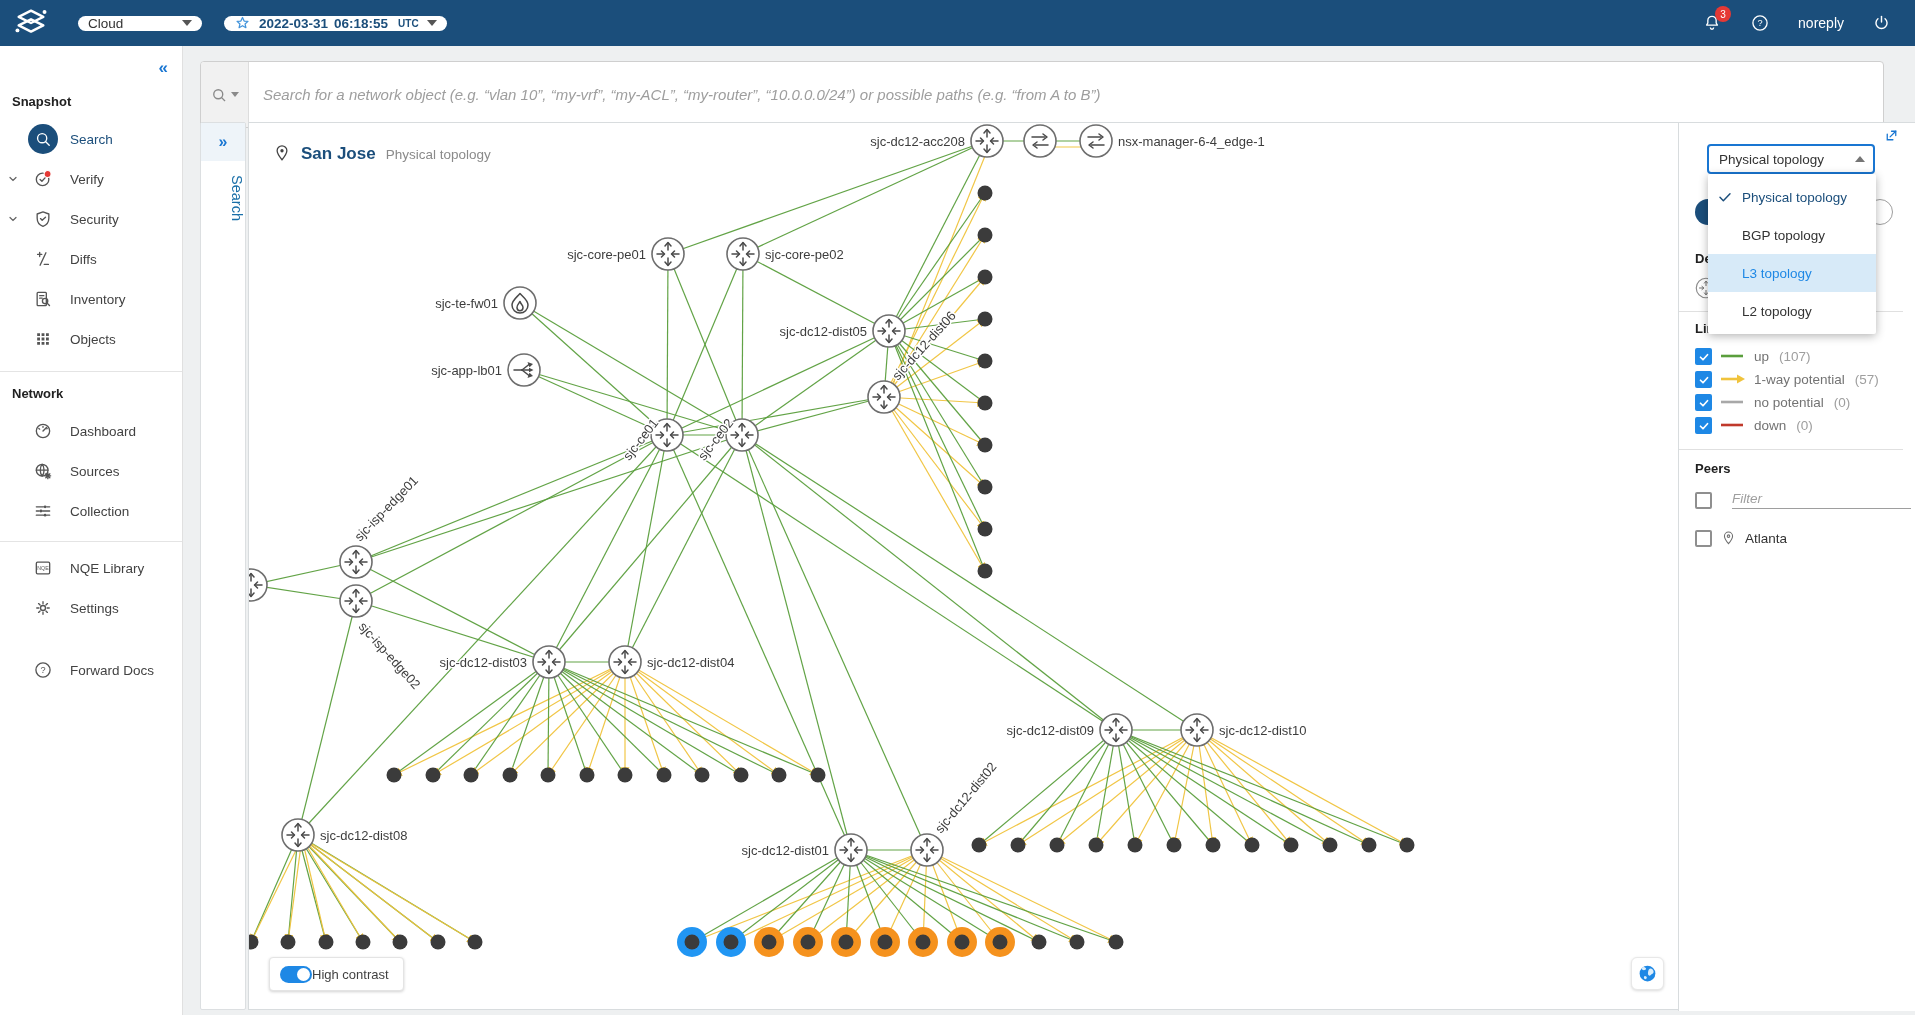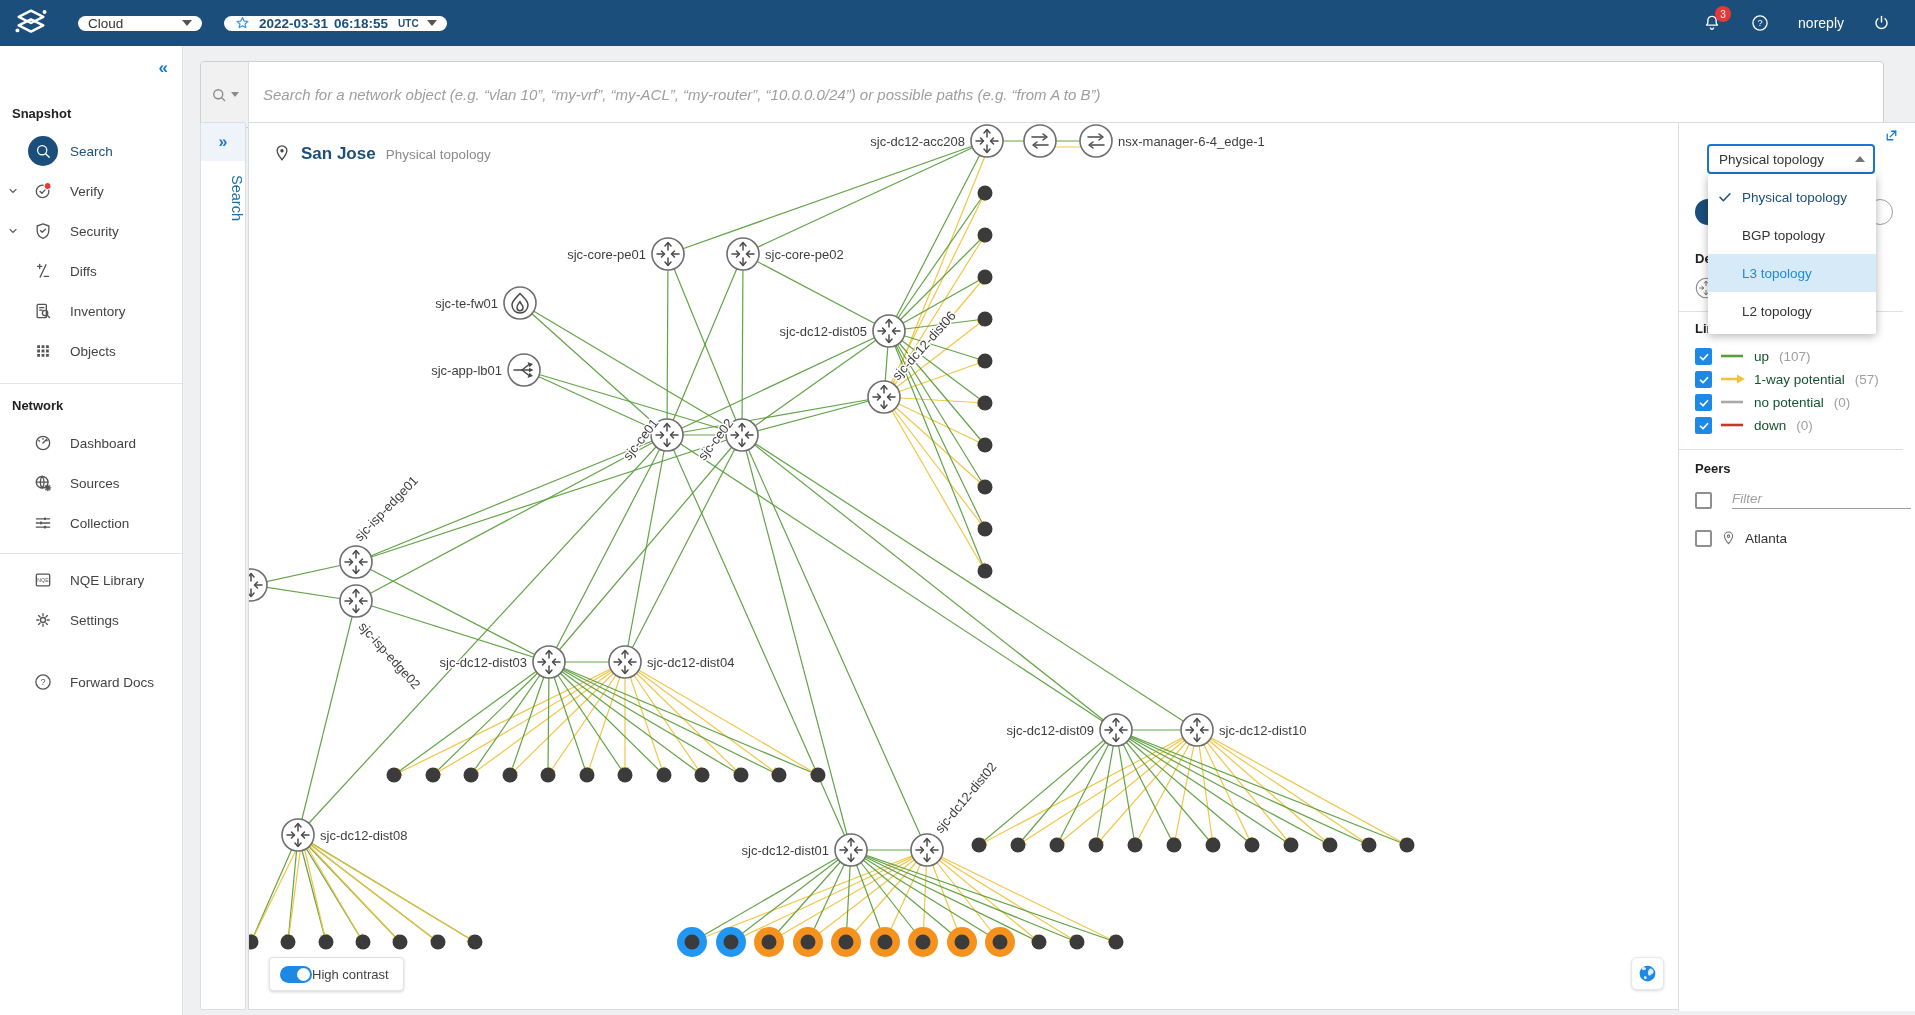--- a/index.html
+++ b/index.html
@@ -23,21 +23,21 @@
   .topbar-right{margin-left:auto;display:flex;align-items:center;gap:28px;padding-right:24px}
   .tb-icon{position:relative;display:flex;align-items:center;cursor:pointer}
   .badge{position:absolute;top:-7px;right:-9px;background:#e53935;color:#fff;border-radius:50%;
          width:16px;height:16px;font-size:10px;display:flex;align-items:center;justify-content:center}
   .username{font-size:14px}
 
   
   .sidebar{position:absolute;top:46px;left:0;width:183px;bottom:0;background:#fff;
            border-right:1px solid #e0e0e0;z-index:40}
   .collapse-btn{position:absolute;top:12px;right:14px;color:#1976d2;font-size:17px;font-weight:bold;cursor:pointer}
-  .sb-nav{padding-top:52px}
+  .sb-nav{padding-top:40px}
   .sb-section.bordered{border-top:1px solid #e4e4e4;margin-top:12px;padding-top:6px}
   .sb-header{font-size:13px;font-weight:bold;color:#212121;padding:8px 0 10px 12px}
   .sb-item{display:flex;align-items:center;height:40px;cursor:pointer;color:#424242}
   .sb-chev{width:26px;display:flex;justify-content:center;color:#616161}
   .sb-icon{width:34px;display:flex;justify-content:center;align-items:center;color:#555}
   .sb-icon.active-circle{background:#1b4e7b;border-radius:50%;width:30px;height:30px;color:#fff;margin:0 2px}
   .sb-label{font-size:13.5px;margin-left:10px}
   .sb-item.active .sb-label{color:#1b4e7b}
   .sb-divider{border-top:1px solid #e4e4e4;margin:10px 0 6px 0}
   .sb-footer{margin-top:22px}
@@ -94,21 +94,21 @@
   .devices-header{position:absolute;left:16px;top:128px;z-index:1}
   .device-icon{position:absolute;left:14px;top:152px;color:#6e6e6e;z-index:1}
   .p-divider{position:absolute;left:0;width:224px;border-top:1px solid #e0e0e0}
   .links-header{position:absolute;left:16px;top:198px;z-index:1}
   .links-list{position:absolute;left:16px;top:222px;width:210px;z-index:30}
   .lk-row{display:flex;align-items:center;height:23px;gap:8px}
   .cb{width:17px;height:17px;border-radius:2px;display:flex;align-items:center;justify-content:center;
       flex:0 0 17px;cursor:pointer}
   .cb.checked{background:#1e88e5;color:#fff}
   .cb.empty{border:2px solid #8f8f8f;background:#fff}
-  .lk-label{color:#14532d}
+  .lk-label{color:#737373}
   .lk-count{color:#9e9e9e;margin-left:2px}
   .peers-header{position:absolute;left:16px;top:338px}
   .peer-filter-row{position:absolute;left:16px;top:366px;display:flex;align-items:flex-end;gap:20px;width:206px}
   .peer-filter-row input{border:none;border-bottom:1px solid #9e9e9e;outline:none;flex:1;font-size:13.5px;
        font-style:italic;color:#555;padding:2px 0;font-family:"Liberation Sans",sans-serif}
   .peer-filter-row input::placeholder{color:#9e9e9e}
   .peers-list{position:absolute;left:16px;top:402px;width:206px}
   .peer-row{display:flex;align-items:center;gap:9px;height:26px;color:#333}
   .peer-pin{color:#6e6e6e;display:flex}
 

